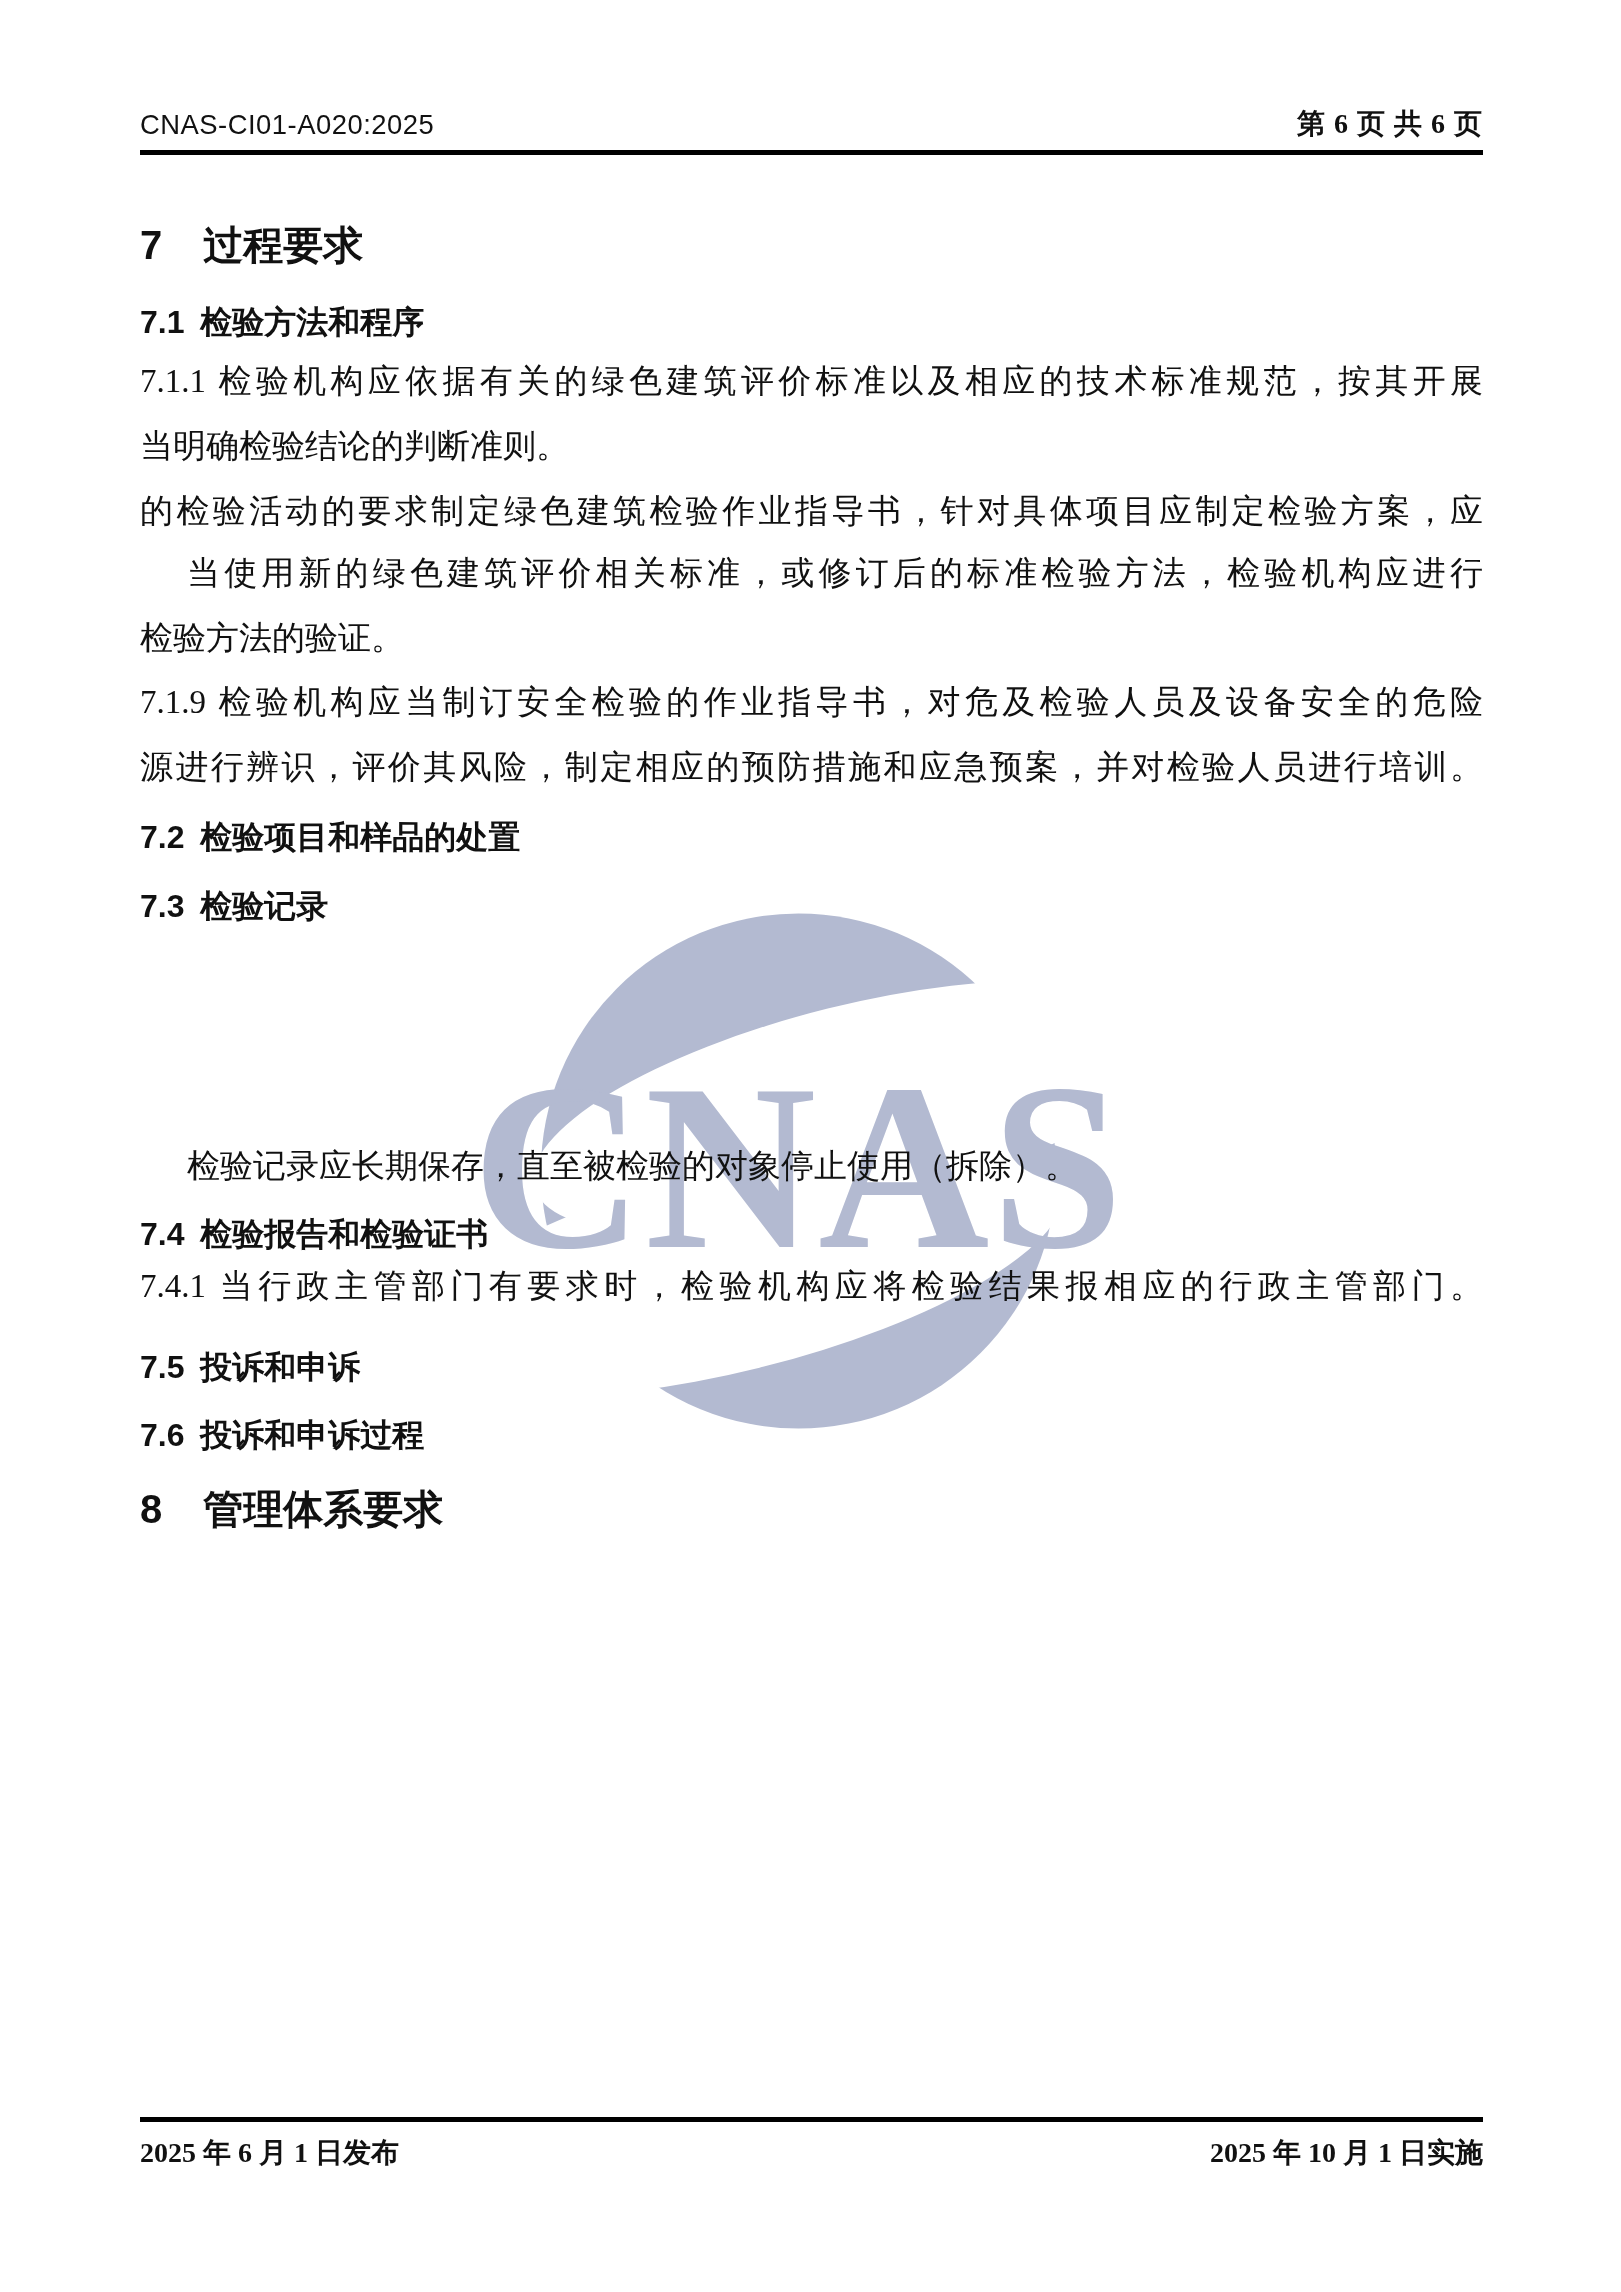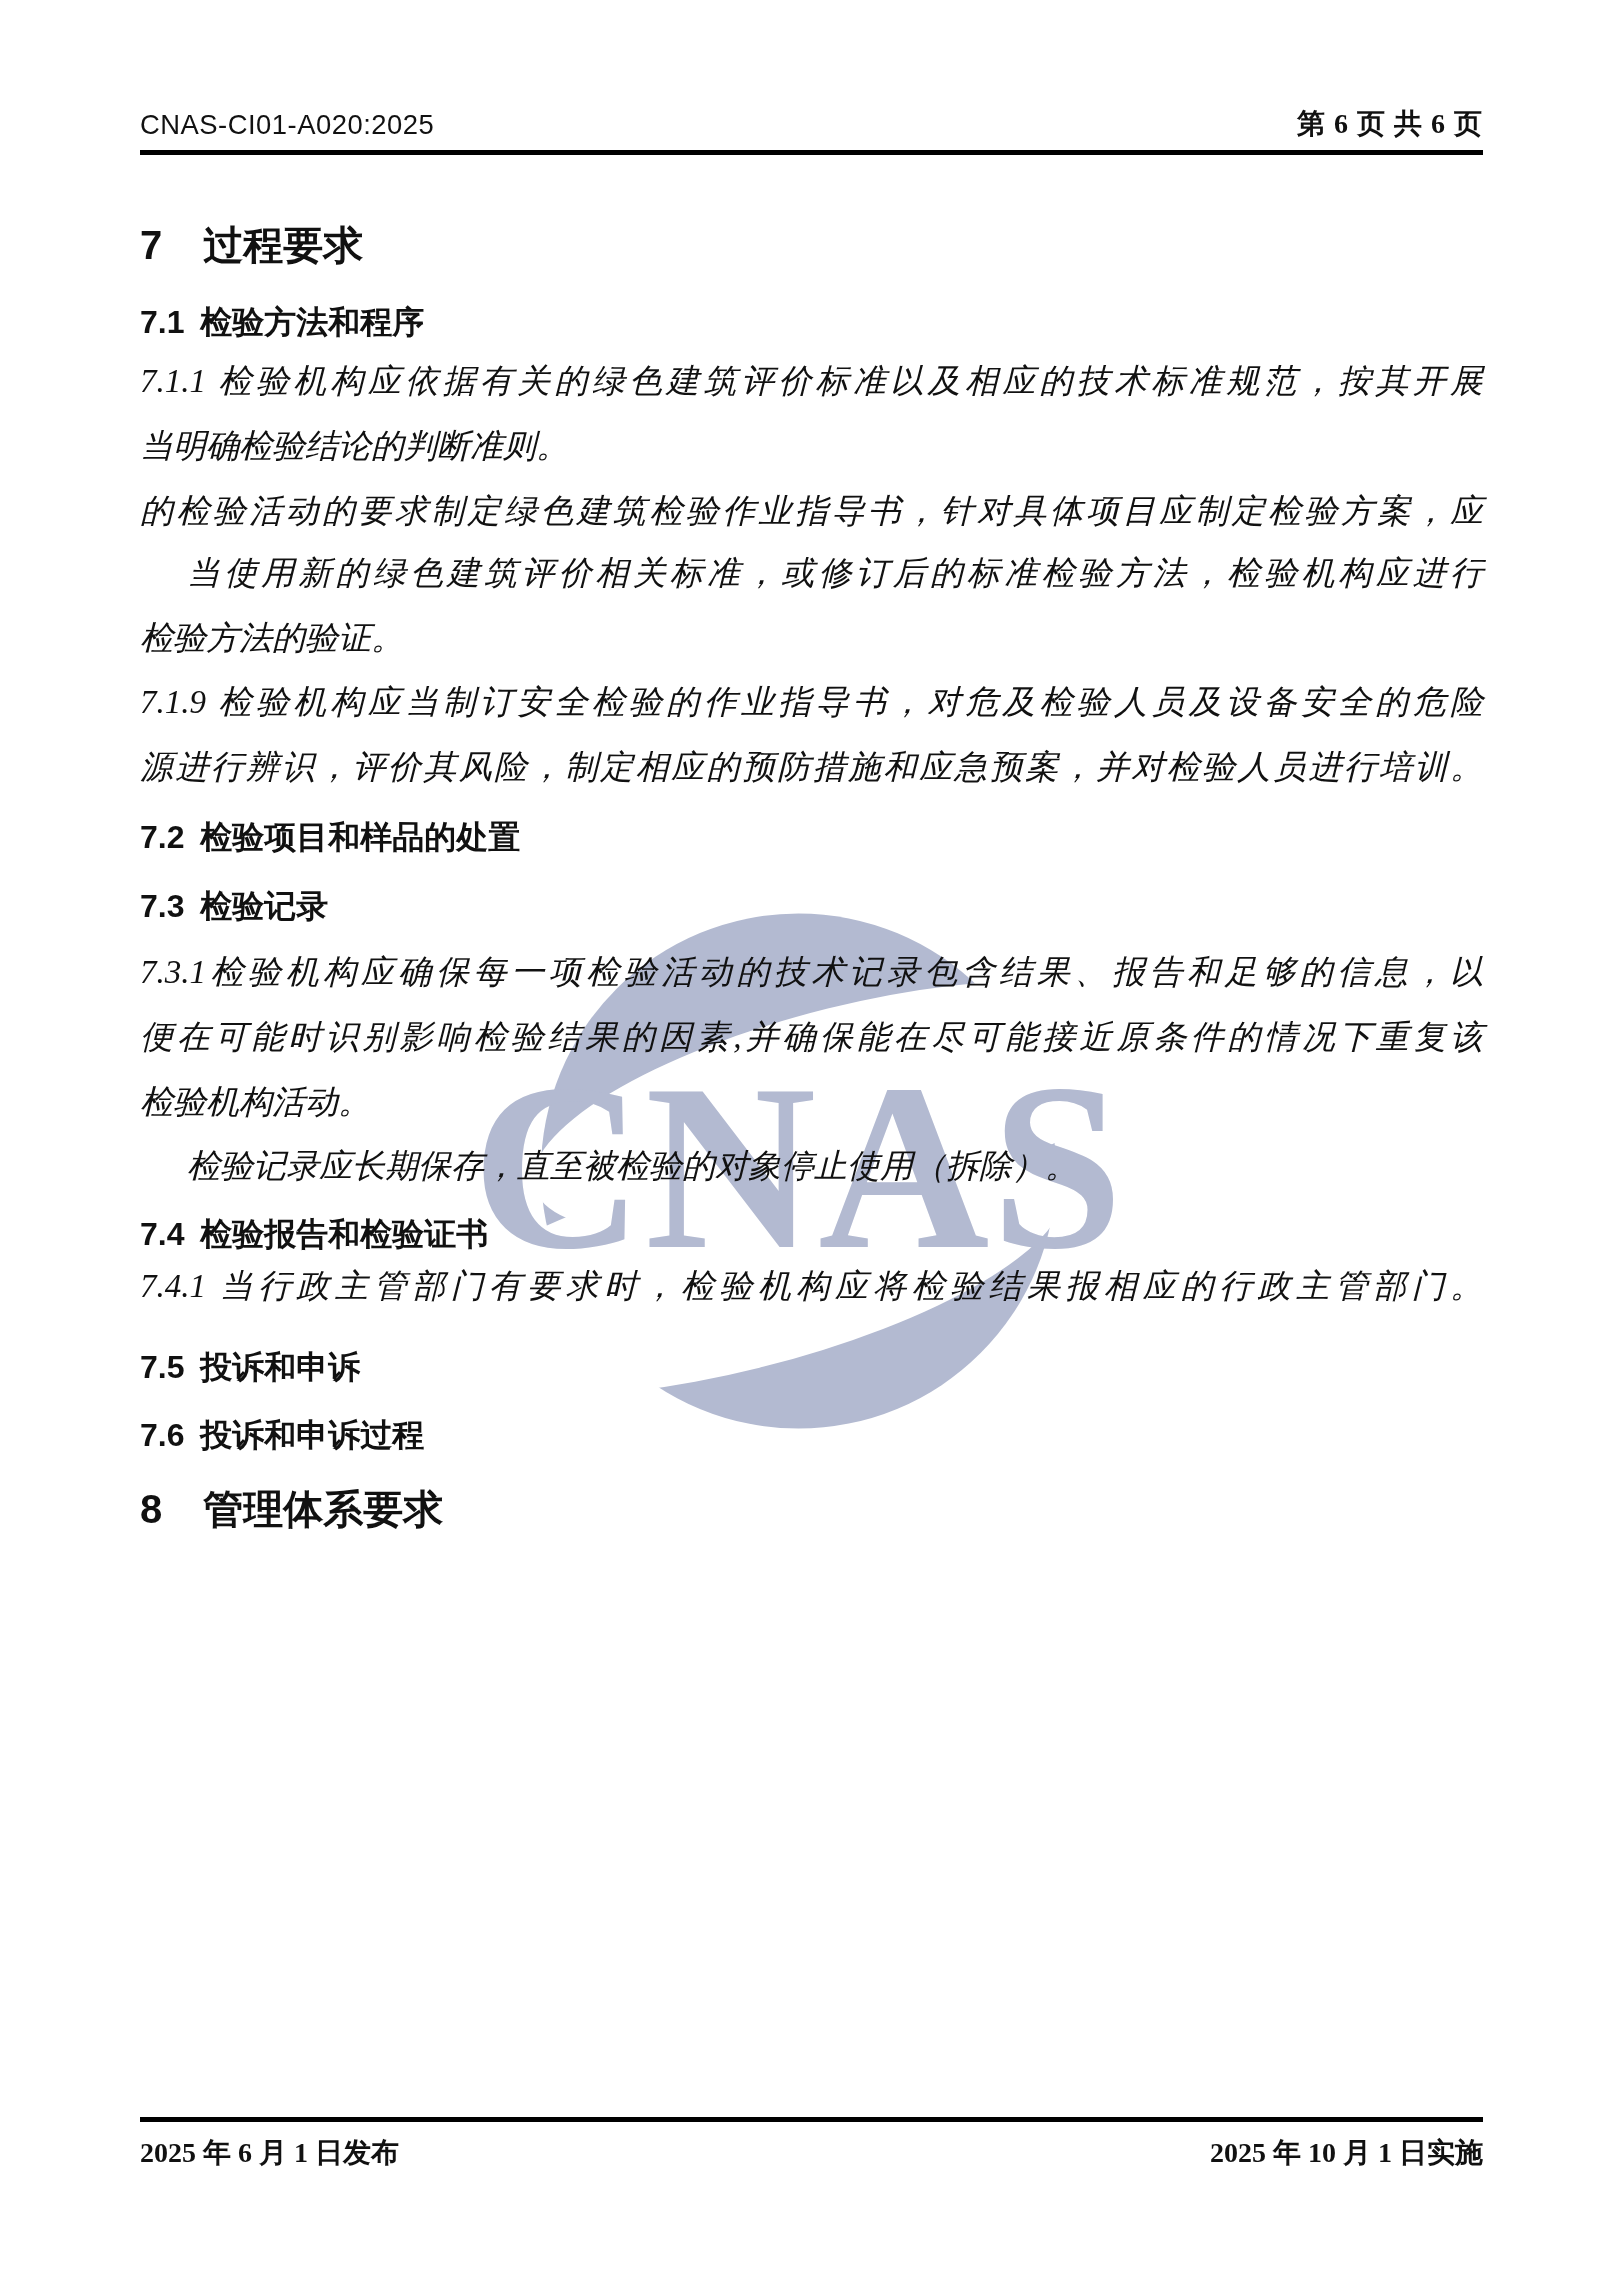--- a/index.html
+++ b/index.html
@@ -51,21 +51,20 @@
   }
   .h1 .num{display:inline-block;margin-right:41px;}
   .h2{
     font-family:"Liberation Sans","DejaVu Sans",sans-serif;
     font-weight:bold;font-size:32px;line-height:43px;
   }
   .h2 .num{display:inline-block;margin-right:15.7px;}
   .line{
     font-size:33px;height:65px;line-height:65px;
     white-space:nowrap;
-    font-style:italic;
   }
   .line.j{
     white-space:normal;
     text-align:justify;
     text-align-last:justify;
   }
   .line.ind{text-indent:47px;}
 </style>
 </head>
 <body>
@@ -108,25 +107,20 @@
   </div>
 
   <div class="blk h2" style="top:816px">
     <span class="num">7.2</span><span>检验项目和样品的处置</span>
   </div>
 
   <div class="blk h2" style="top:885px">
     <span class="num">7.3</span><span>检验记录</span>
   </div>
 
-  <div class="blk" style="top:940px">
-    <div class="line j">7.3.1检验机构应确保每一项检验活动的技术记录包含结果、报告和足够的信息，以</div>
-    <div class="line j">便在可能时识别影响检验结果的因素,并确保能在尽可能接近原条件的情况下重复该</div>
-    <div class="line">检验机构活动。</div>
-  </div>
 
   <div class="blk" style="top:1134px">
     <div class="line ind">检验记录应长期保存，直至被检验的对象停止使用（拆除）。</div>
   </div>
 
   <div class="blk h2" style="top:1213px">
     <span class="num">7.4</span><span>检验报告和检验证书</span>
   </div>
 
   <div class="blk" style="top:1254px">

